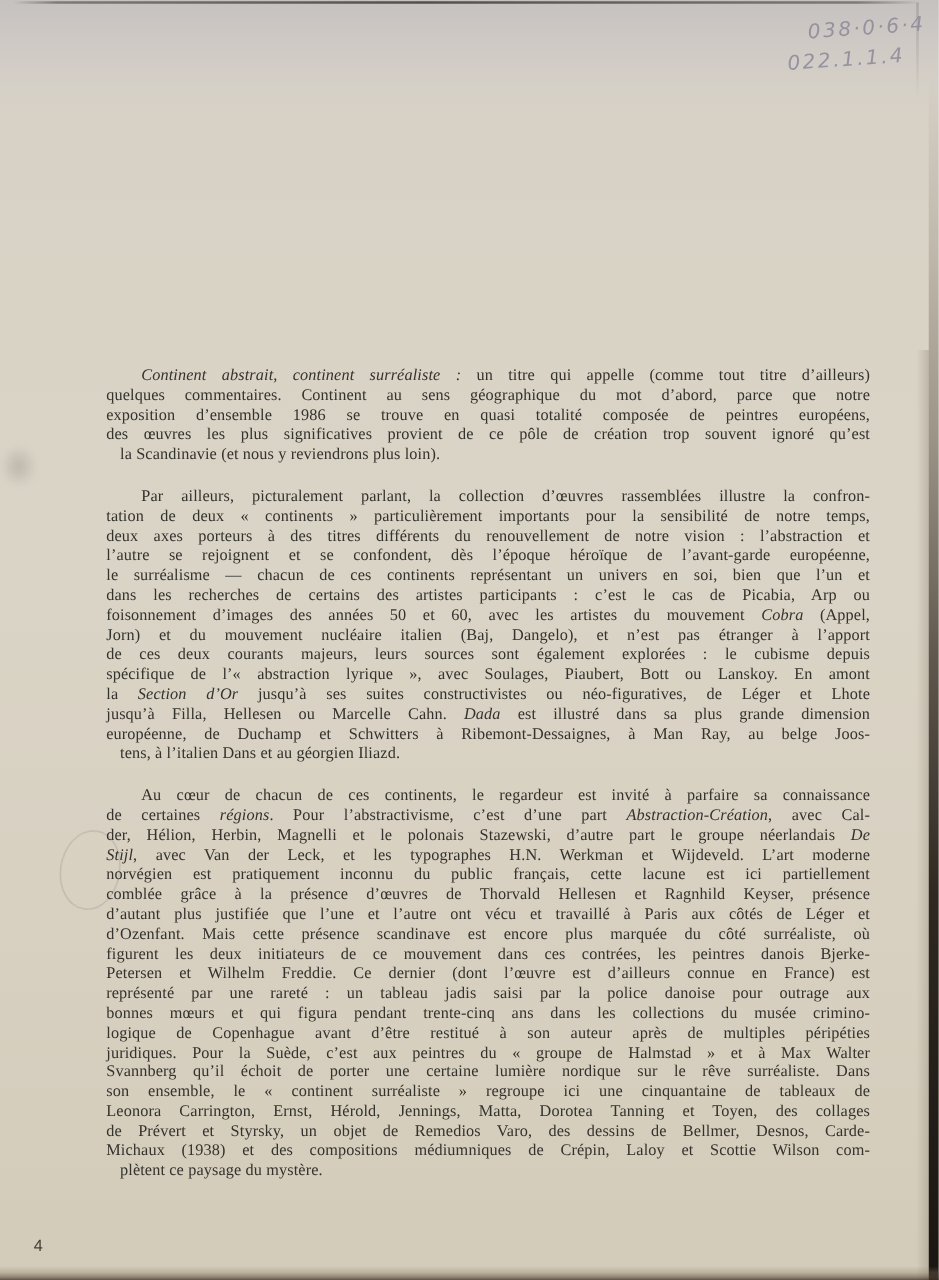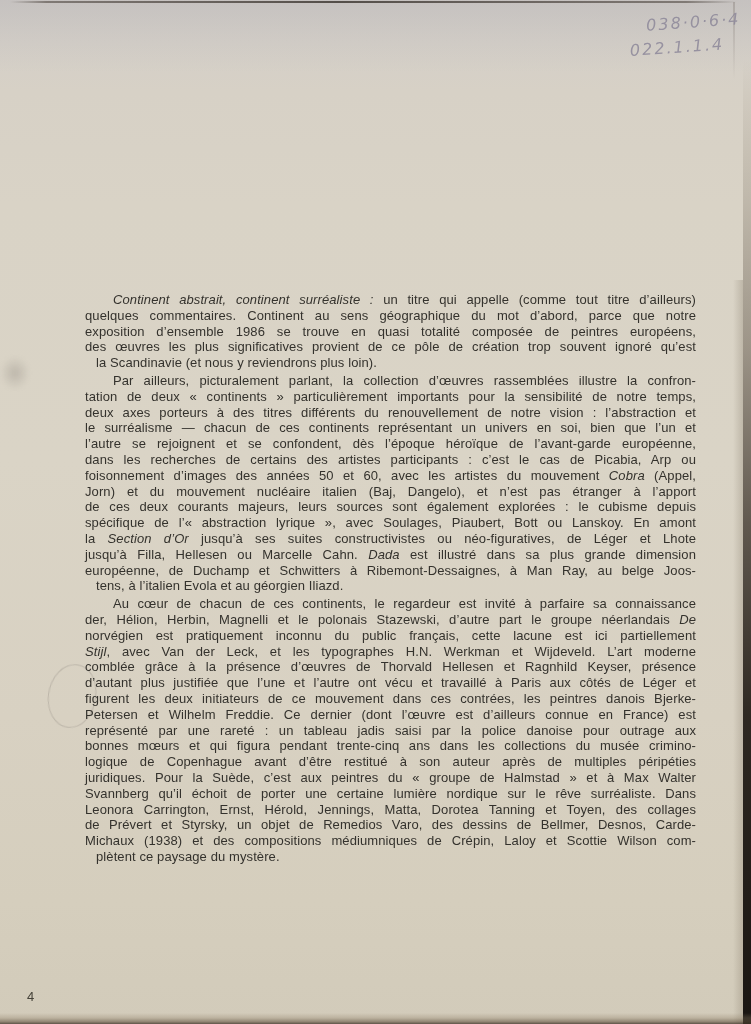--- a/index.html
+++ b/index.html
@@ -75,22 +75,23 @@
   }
   .hw-line1 { padding-right: 2px; }
   .hw-line2 { padding-right: 20px; }
 
   
   .body-text {
     position: absolute; left: 85px; top: 292px; width: 611px;
     color: #34322d;
     font-size: 13px; line-height: 15.8px;
     letter-spacing: 0.1px;
+    font-family: Liberation Serif, serif;
   }
-  .para + .para { margin-top: 2px; }
+  .para + .para { margin-top: 18px; }
   .line { text-align: justify; text-align-last: justify; }
   .line.lastline { text-align-last: left; padding-left: 11px; }
   .line.first { text-indent: 28px; }
   .it { font-style: italic; }
 
   .page-number {
     position: absolute; left: 27px; top: 989px;
     font-size: 13px; color: #454239;
   }
 </style>
@@ -116,46 +117,49 @@
       <div class="line first"><span class="it">Continent abstrait, continent surréaliste :</span><span> un titre qui appelle (comme tout titre d’ailleurs)</span></div>
       <div class="line"><span>quelques commentaires. Continent au sens géographique du mot d’abord, parce que notre</span></div>
       <div class="line"><span>exposition d’ensemble 1986 se trouve en quasi totalité composée de peintres européens,</span></div>
       <div class="line"><span>des œuvres les plus significatives provient de ce pôle de création trop souvent ignoré qu’est</span></div>
       <div class="line lastline"><span>la Scandinavie (et nous y reviendrons plus loin).</span></div>
     </div>
     <div class="para">
       <div class="line first"><span>Par ailleurs, picturalement parlant, la collection d’œuvres rassemblées illustre la confron-</span></div>
       <div class="line"><span>tation de deux « continents » particulièrement importants pour la sensibilité de notre temps,</span></div>
       <div class="line"><span>deux axes porteurs à des titres différents du renouvellement de notre vision : l’abstraction et</span></div>
+      <div class="line"><span>l’autre se rejoignent et se confondent, dès l’époque héroïque de l’avant-garde européenne,</span></div>
       <div class="line"><span>le surréalisme — chacun de ces continents représentant un univers en soi, bien que l’un et</span></div>
-      <div class="line"><span>l’autre se rejoignent et se confondent, dès l’époque héroïque de l’avant-garde européenne,</span></div>
       <div class="line"><span>dans les recherches de certains des artistes participants : c’est le cas de Picabia, Arp ou</span></div>
       <div class="line"><span>foisonnement d’images des années 50 et 60, avec les artistes du mouvement </span><span class="it">Cobra</span><span> (Appel,</span></div>
       <div class="line"><span>Jorn) et du mouvement nucléaire italien (Baj, Dangelo), et n’est pas étranger à l’apport</span></div>
       <div class="line"><span>de ces deux courants majeurs, leurs sources sont également explorées : le cubisme depuis</span></div>
       <div class="line"><span>spécifique de l’« abstraction lyrique », avec Soulages, Piaubert, Bott ou Lanskoy. En amont</span></div>
       <div class="line"><span>la </span><span class="it">Section d’Or</span><span> jusqu’à ses suites constructivistes ou néo-figuratives, de Léger et Lhote</span></div>
       <div class="line"><span>jusqu’à Filla, Hellesen ou Marcelle Cahn. </span><span class="it">Dada</span><span> est illustré dans sa plus grande dimension</span></div>
       <div class="line"><span>européenne, de Duchamp et Schwitters à Ribemont-Dessaignes, à Man Ray, au belge Joos-</span></div>
-      <div class="line lastline"><span>tens, à l’italien Evola et au géorgien Iliazd.</span></div>
+      <div class="line lastline"><span>tens, à l’italien Dans et au géorgien Iliazd.</span></div>
     </div>
     <div class="para">
       <div class="line first"><span>Au cœur de chacun de ces continents, le regardeur est invité à parfaire sa connaissance</span></div>
+      <div class="line"><span>de certaines </span><span class="it">régions</span><span>. Pour l’abstractivisme, c’est d’une part </span><span class="it">Abstraction-Création</span><span>, avec Cal-</span></div>
       <div class="line"><span>der, Hélion, Herbin, Magnelli et le polonais Stazewski, d’autre part le groupe néerlandais </span><span class="it">De</span></div>
+      <div class="line"><span class="it">Stijl</span><span>, avec Van der Leck, et les typographes H.N. Werkman et Wijdeveld. L’art moderne</span></div>
       <div class="line"><span>norvégien est pratiquement inconnu du public français, cette lacune est ici partiellement</span></div>
-      <div class="line"><span class="it">Stijl</span><span>, avec Van der Leck, et les typographes H.N. Werkman et Wijdeveld. L’art moderne</span></div>
       <div class="line"><span>comblée grâce à la présence d’œuvres de Thorvald Hellesen et Ragnhild Keyser, présence</span></div>
       <div class="line"><span>d’autant plus justifiée que l’une et l’autre ont vécu et travaillé à Paris aux côtés de Léger et</span></div>
+      <div class="line"><span>d’Ozenfant. Mais cette présence scandinave est encore plus marquée du côté surréaliste, où</span></div>
       <div class="line"><span>figurent les deux initiateurs de ce mouvement dans ces contrées, les peintres danois Bjerke-</span></div>
       <div class="line"><span>Petersen et Wilhelm Freddie. Ce dernier (dont l’œuvre est d’ailleurs connue en France) est</span></div>
       <div class="line"><span>représenté par une rareté : un tableau jadis saisi par la police danoise pour outrage aux</span></div>
       <div class="line"><span>bonnes mœurs et qui figura pendant trente-cinq ans dans les collections du musée crimino-</span></div>
       <div class="line"><span>logique de Copenhague avant d’être restitué à son auteur après de multiples péripéties</span></div>
       <div class="line"><span>juridiques. Pour la Suède, c’est aux peintres du « groupe de Halmstad » et à Max Walter</span></div>
       <div class="line"><span>Svannberg qu’il échoit de porter une certaine lumière nordique sur le rêve surréaliste. Dans</span></div>
+      <div class="line"><span>son ensemble, le « continent surréaliste » regroupe ici une cinquantaine de tableaux de</span></div>
       <div class="line"><span>Leonora Carrington, Ernst, Hérold, Jennings, Matta, Dorotea Tanning et Toyen, des collages</span></div>
       <div class="line"><span>de Prévert et Styrsky, un objet de Remedios Varo, des dessins de Bellmer, Desnos, Carde-</span></div>
       <div class="line"><span>Michaux (1938) et des compositions médiumniques de Crépin, Laloy et Scottie Wilson com-</span></div>
       <div class="line lastline"><span>plètent ce paysage du mystère.</span></div>
     </div>
   </div>
 
 <div class="page-number">4</div>
 
 </body></html>

